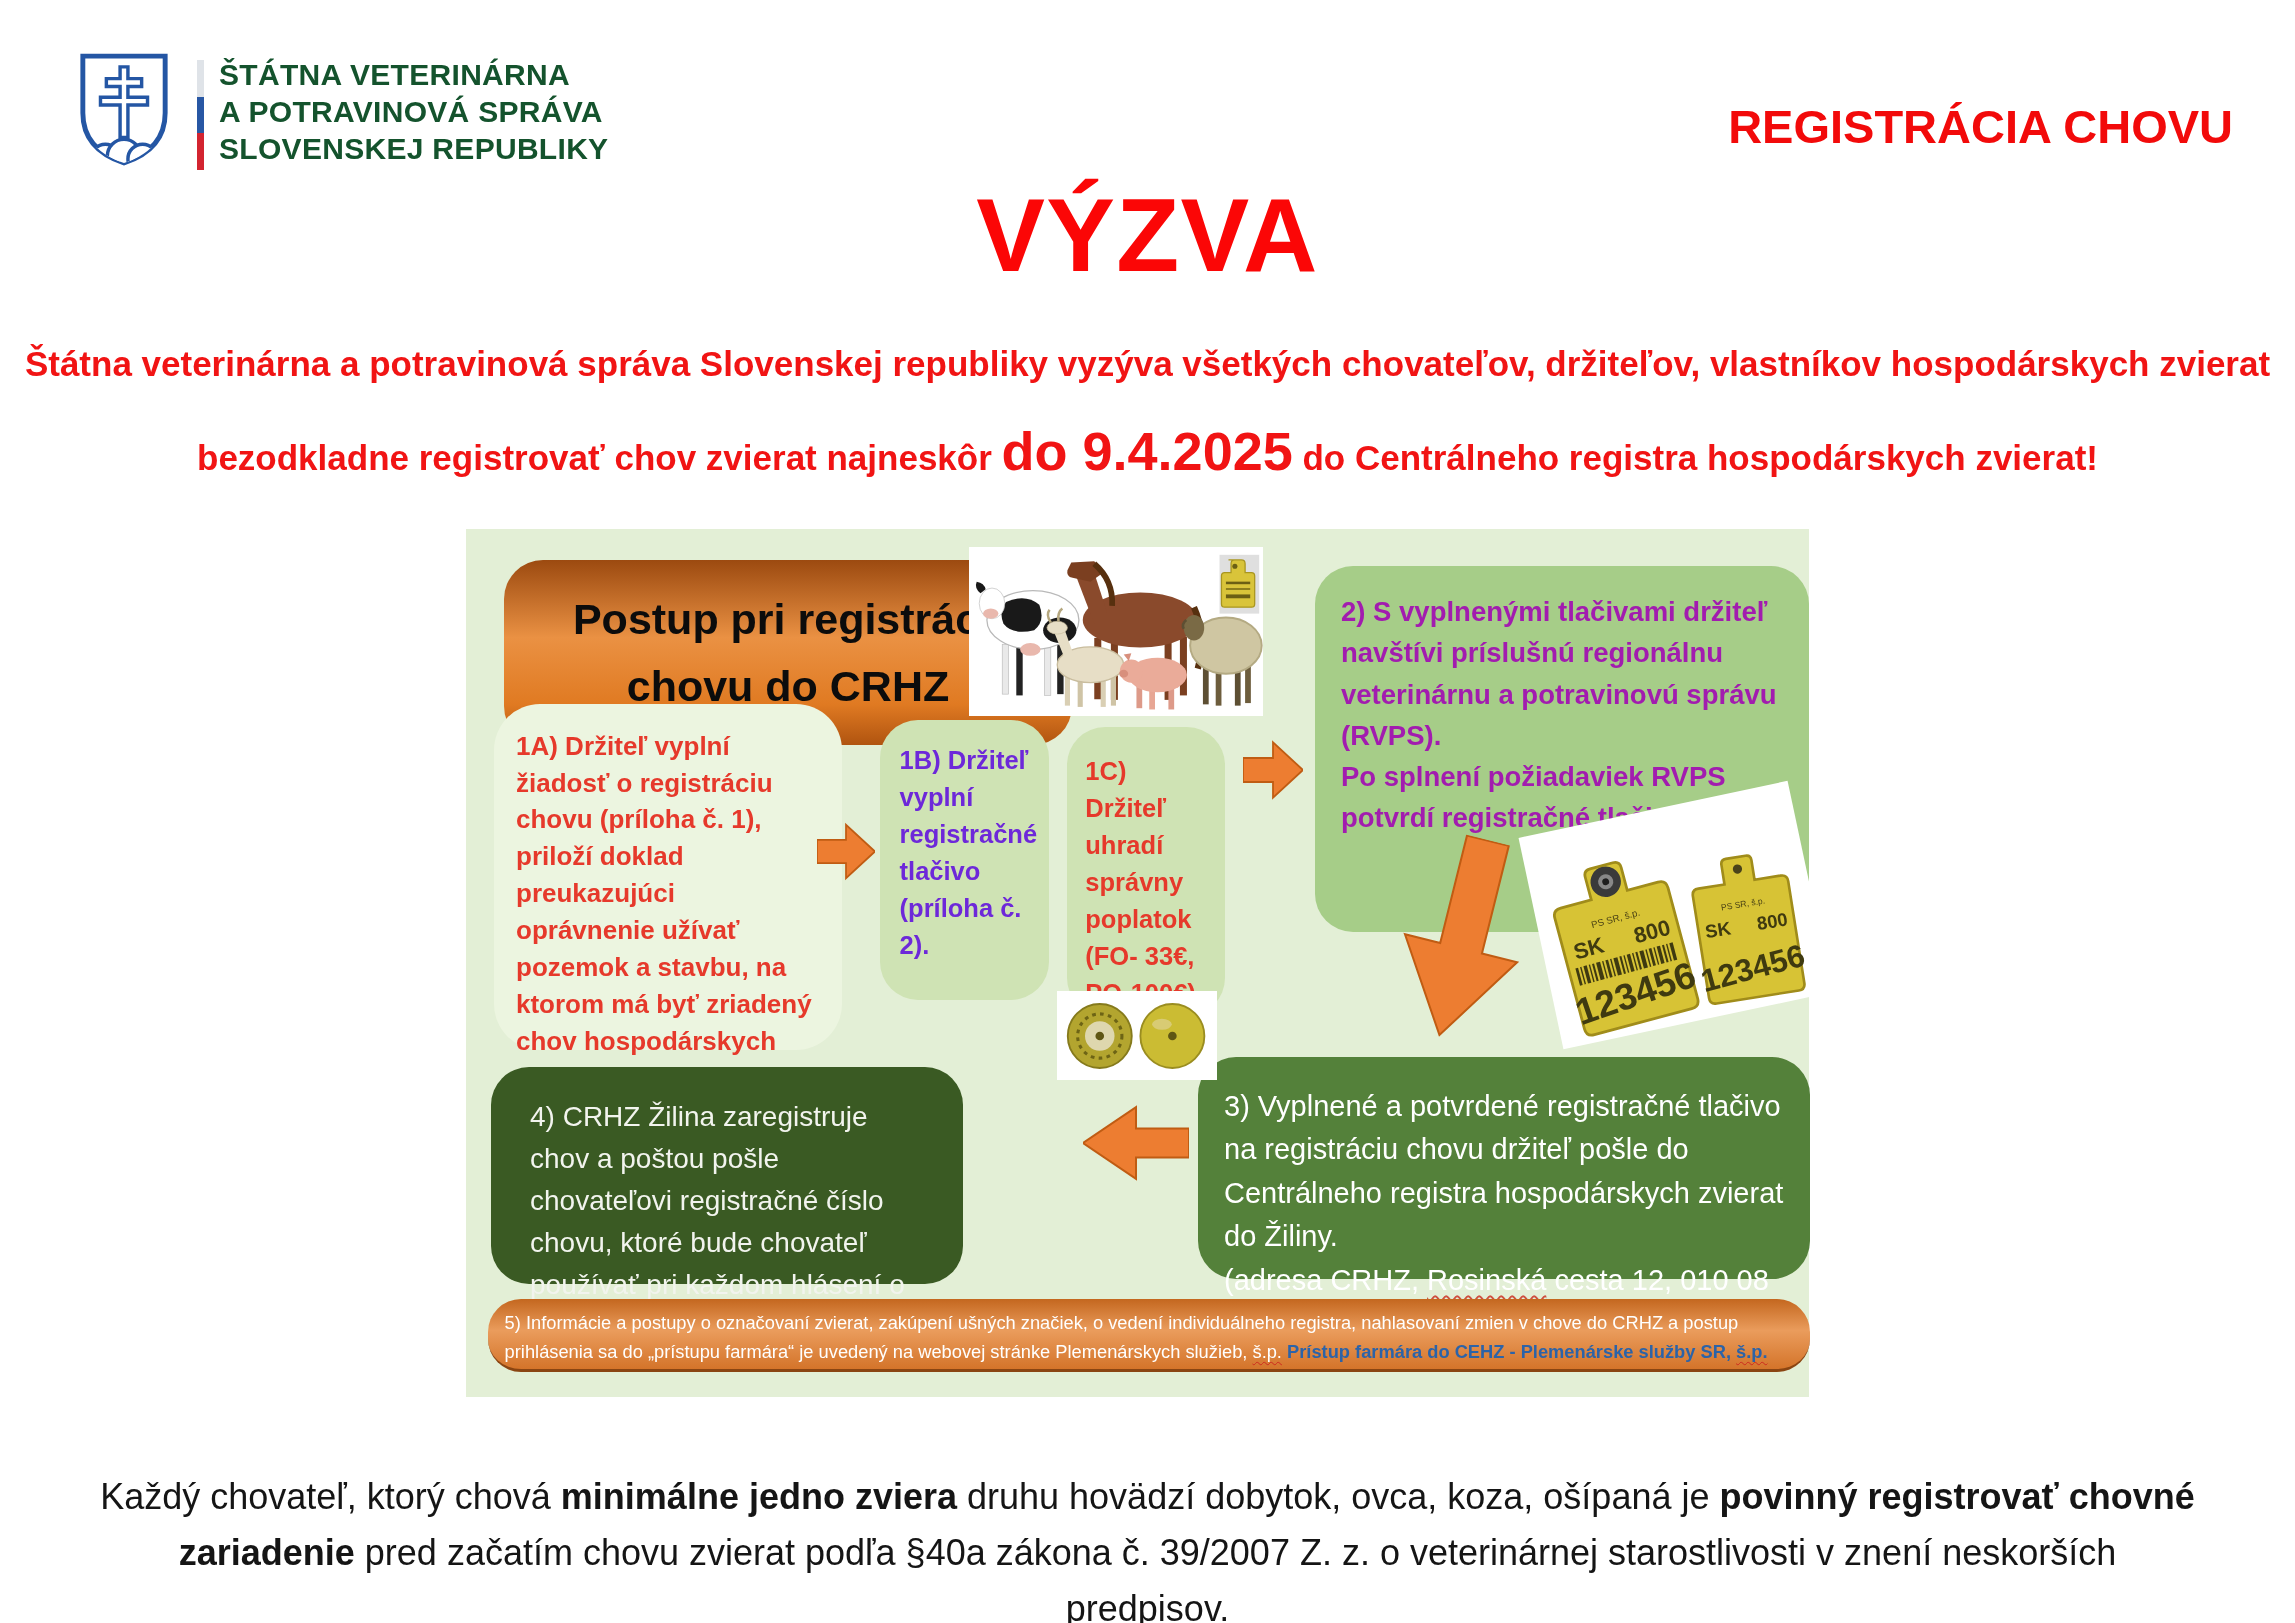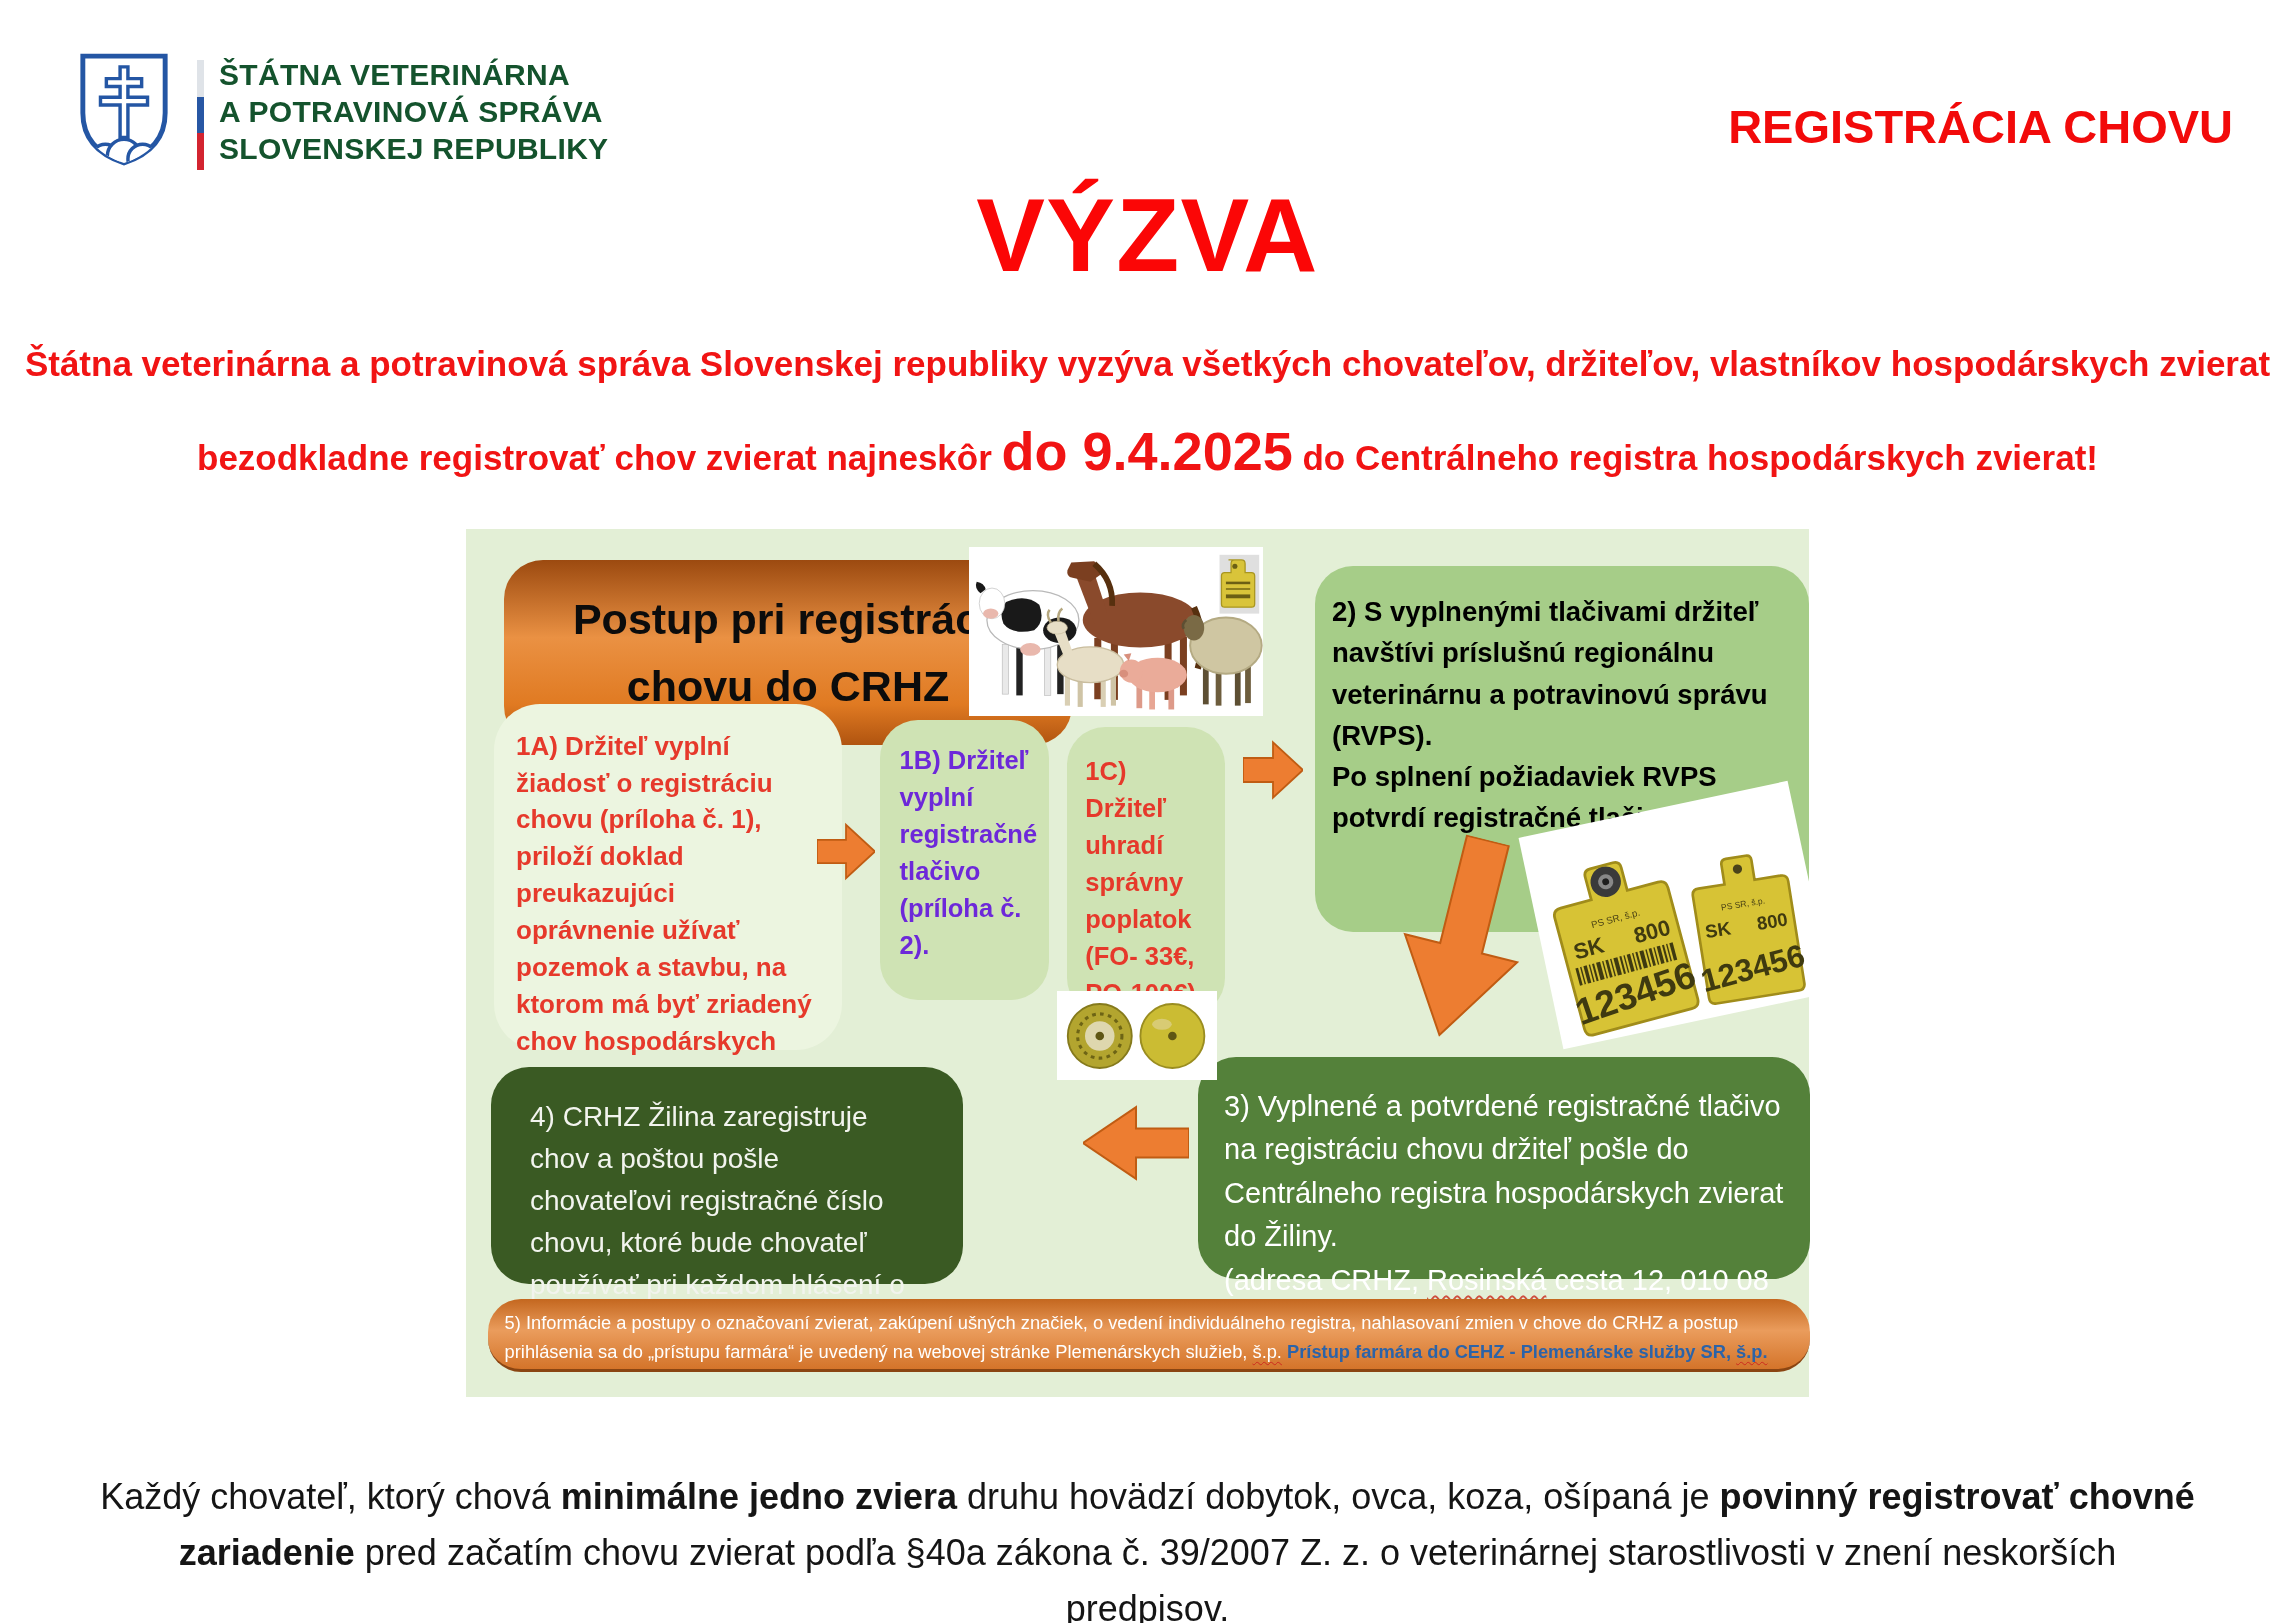--- a/index.html
+++ b/index.html
@@ -38,21 +38,21 @@
   .animals svg{width:100%;height:100%;}
 
   .box{position:absolute;border-radius:38px;box-sizing:border-box;}
   .box1a{left:28px;top:175px;width:348px;height:346px;background:#ecf5e0;border-radius:46px;
          padding:23.6px 22px;color:#e6392b;font-weight:700;font-size:26px;line-height:1.42;}
   .box1b{left:414px;top:191px;width:169px;height:280px;background:#cfe3b4;
          padding:22px 19.6px;color:#6d28d9;font-weight:700;font-size:25.5px;line-height:1.45;}
   .box1c{left:601px;top:198px;width:158px;height:289px;background:#cfe3b4;
          padding:26px 18.3px;color:#e6392b;font-weight:700;font-size:25.5px;line-height:1.45;}
   .box2{left:849px;top:37px;width:494px;height:366px;background:#a6cd88;
-        padding:25px 17px;color:#000000;font-weight:700;font-size:27.5px;line-height:1.5;}
+        padding:25px 26px;color:#a21caf;font-weight:700;font-size:27.5px;line-height:1.5;}
   .box3{left:732px;top:528px;width:612px;height:222px;background:#54813a;
         padding:27.5px 26px;color:#ffffff;font-size:29px;line-height:1.5;}
   .box4{left:25px;top:538px;width:472px;height:217px;background:#3a5a23;
         padding:29px 39px;color:#f2f4ee;font-size:28px;line-height:1.5;}
 
   .arrow{position:absolute;}
   .ar1{left:351px;top:291px;width:58px;height:63px;}
   .ar2{left:777px;top:207px;width:60px;height:68px;}
   .ar3{left:937px;top:308px;width:121px;height:203px;transform:rotate(14deg);}
   .ar4{left:617px;top:574px;width:106px;height:80px;}

